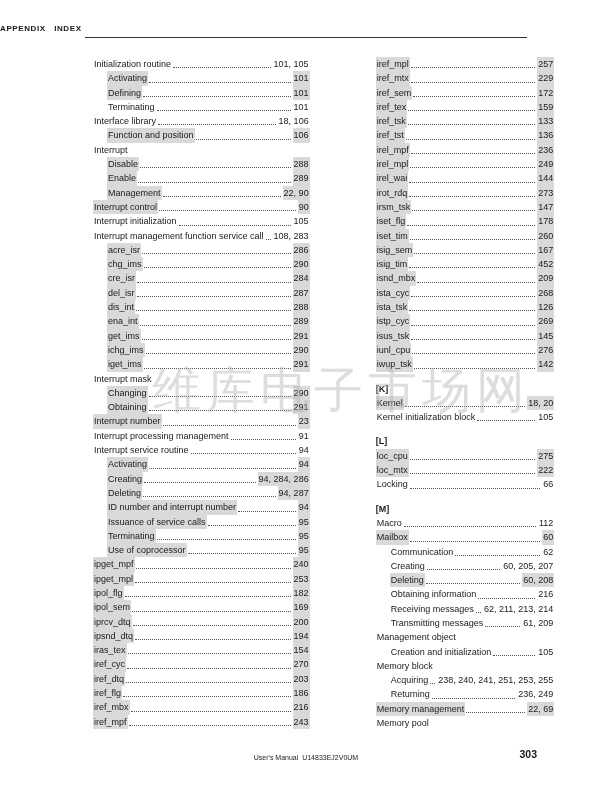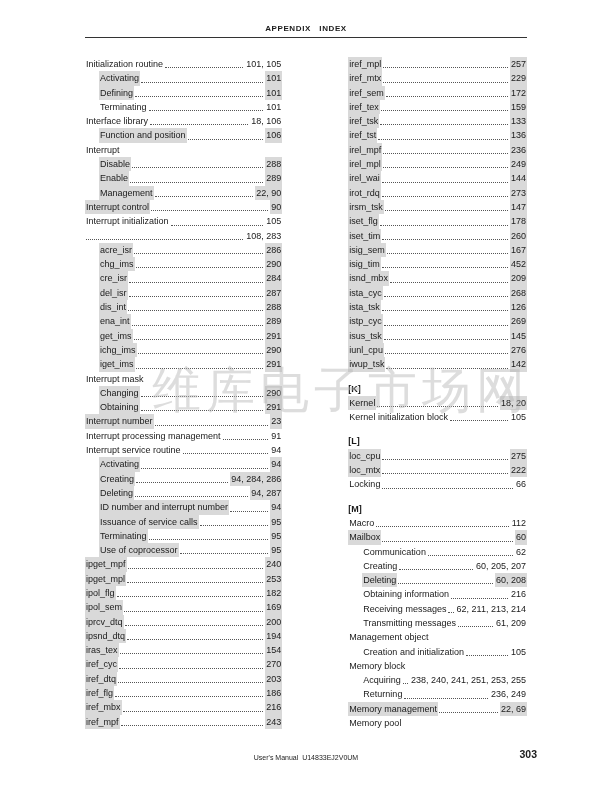--- a/index.html
+++ b/index.html
@@ -9,34 +9,34 @@
     width: 612px;
     height: 792px;
     background: #ffffff;
     font-family: "Liberation Sans", "DejaVu Sans", sans-serif;
     color: var(--text, #1a1a1a);
     overflow: hidden;
   }
   .header-title {
     position: absolute;
     top: 24px; left: 0; width: 612px;
-    text-align: center;
+    text-align: left;
     font-size: 8px;
     font-weight: bold;
     letter-spacing: 0.6px;
     white-space: pre;
   }
   .header-rule {
     position: absolute;
     top: 37px; left: 85px; width: 442px;
     border-top: 1.2px solid #333;
   }
   .columns {
     position: absolute;
-    top: 57px; left: 85px; width: 442px;
+    top: 57px; left: 93px; width: 442px;
     display: flex;
     gap: 26px;
   }
   .col-left  { width: 217px; margin-right: 40px; }
   .col-right { width: 185px; }
   .entry {
     display: flex;
     align-items: flex-end;
     line-height: 14.3px;
     font-size: 9px;
@@ -139,20 +139,21 @@
           <span class="label hl">Interrupt control</span>
           <span class="dots"></span>
           <span class="pages hl">90</span>
         </div>
         <div class="entry indent-0">
           <span class="label">Interrupt initialization</span>
           <span class="dots"></span>
           <span class="pages">105</span>
         </div>
         <div class="entry indent-0">
+          <span class="label">Interrupt management function service call</span>
           <span class="dots"></span>
           <span class="pages">108, 283</span>
         </div>
         <div class="entry indent-1">
           <span class="label hl">acre_isr</span>
           <span class="dots"></span>
           <span class="pages hl">286</span>
         </div>
         <div class="entry indent-1">
           <span class="label hl">chg_ims</span>

